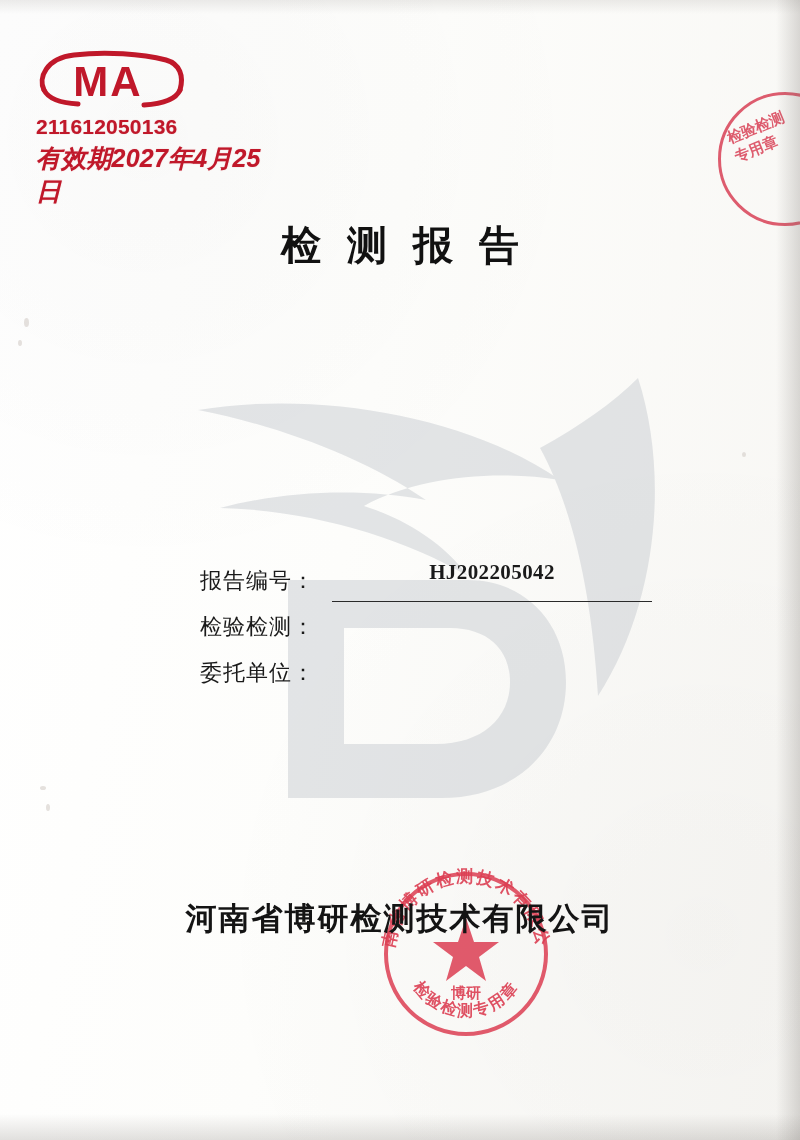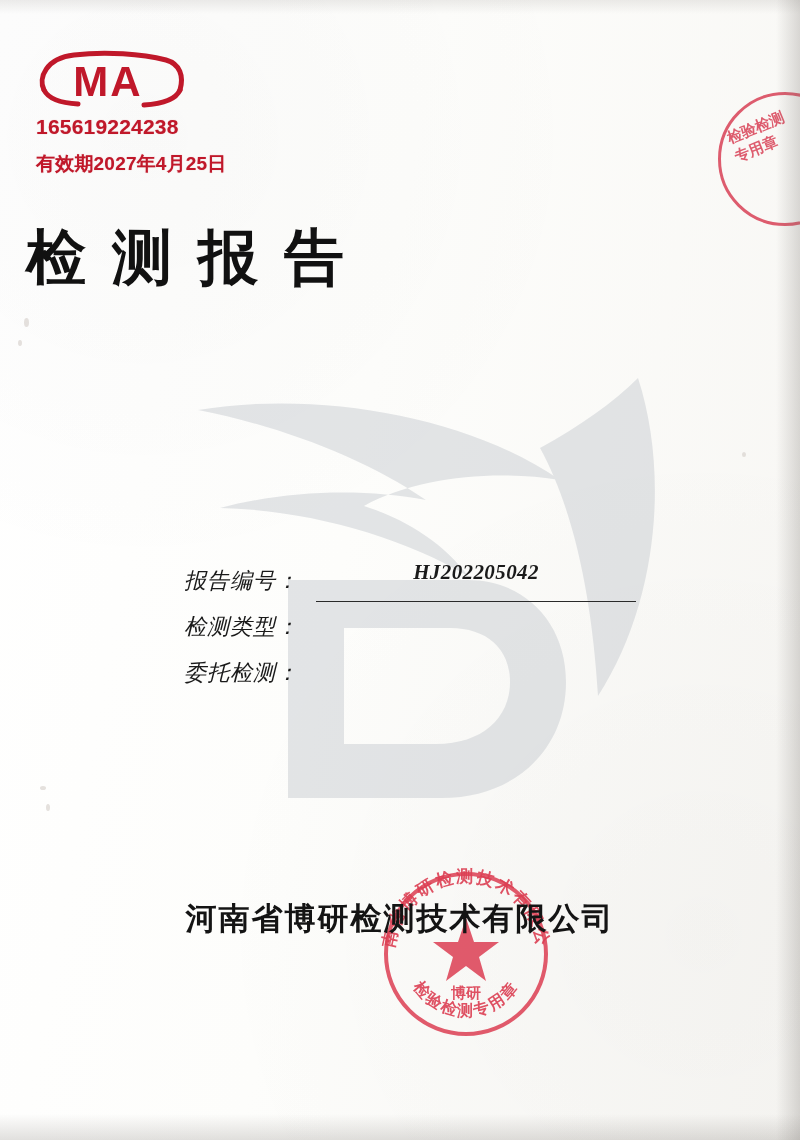--- a/index.html
+++ b/index.html
@@ -75,24 +75,25 @@
     font-weight: 700;
     letter-spacing: .2px;
   }
   .cma-num {
     font-size: 21px;
     margin-top: 5px;
     margin-left: 2px;
     text-shadow: 0 0 1px rgba(192,24,42,.4);
   }
   .cma-valid {
-    font-size: 19px;
-    margin-top: 12px;
+    font-size: 25px;
+    margin-top: 3px;
     margin-left: 2px;
     text-shadow: 0 0 1px rgba(192,24,42,.4);
+    font-style: italic;
   }
 
   
   .corner-seal {
     position: absolute;
     right: -52px;
     top: 92px;
     width: 128px;
     height: 128px;
     border: 3px solid #d3213a;
@@ -124,36 +125,35 @@
     opacity: .5;
     pointer-events: none;
   }
 
   
   .report-title {
     position: absolute;
     top: 218px;
     left: 0;
     width: 100%;
-    text-align: left;
-    font-size: 60px;
+    text-align: center;
+    font-size: 40px;
     font-weight: 700;
     letter-spacing: 26px;
     text-indent: 26px;
     color: #111;
     font-family: "Liberation Serif", "DejaVu Serif", serif;
   }
 
   
   .fields {
     position: absolute;
-    left: 184px;
+    left: 200px;
     top: 556px;
     width: 452px;
-    font-style: italic;
   }
   .field-row {
     display: flex;
     align-items: flex-end;
     height: 46px;
   }
   .field-label {
     width: 132px;
     flex: 0 0 132px;
     font-size: 22px;
@@ -217,21 +217,21 @@
 
   <div class="cma-block">
     <div class="cma-logo">
       <svg width="152" height="62" viewBox="0 0 152 62" aria-hidden="true">
         <path d="M10,42 C4,30 12,10 40,7 C72,3 108,6 132,12 C146,16 150,28 146,42" fill="none" stroke="#c0182a" stroke-width="5" stroke-linecap="round"></path>
         <path d="M10,42 C14,50 26,55 44,56" fill="none" stroke="#c0182a" stroke-width="5" stroke-linecap="round"></path>
         <path d="M146,42 C142,51 128,56 110,57" fill="none" stroke="#c0182a" stroke-width="5" stroke-linecap="round"></path>
         <text x="74" y="48" text-anchor="middle" font-family="Liberation Sans, DejaVu Sans, sans-serif" font-size="42" font-weight="700" fill="#c0182a" letter-spacing="2">MA</text>
       </svg>
     </div>
-    <div class="cma-line cma-num">165619224238</div>
+    <div class="cma-line cma-num">211612050136</div>
     <div class="cma-line cma-valid">有效期2027年4月25日</div>
   </div>
 
   <div class="corner-seal">
     <div class="seal-text">检验检测
 专用章</div>
   </div>
 
   <div class="watermark">
     <svg width="520" height="520" viewBox="0 0 520 520" aria-hidden="true">
@@ -251,25 +251,25 @@
   <div class="fields">
 
     <div class="field-row">
       <div class="field-label">报告编号：</div>
       <div class="field-value-wrap">
         <span class="field-value en">HJ202205042</span>
       </div>
     </div>
 
     <div class="field-row">
-      <div class="field-label">检测类型：</div>
+      <div class="field-label">检验检测：</div>
     </div>
 
     <div class="field-row">
-      <div class="field-label">委托检测：</div>
+      <div class="field-label">委托单位：</div>
     </div>
 
 
   </div>
 
   <div class="official-seal">
     <svg width="188" height="188" viewBox="0 0 188 188" aria-hidden="true">
       <defs>
         <path id="sealTopArc" d="M 22,94 A 72,72 0 0 1 166,94"></path>
         <path id="sealBottomArc" d="M 32,94 A 62,62 0 0 0 156,94"></path>

